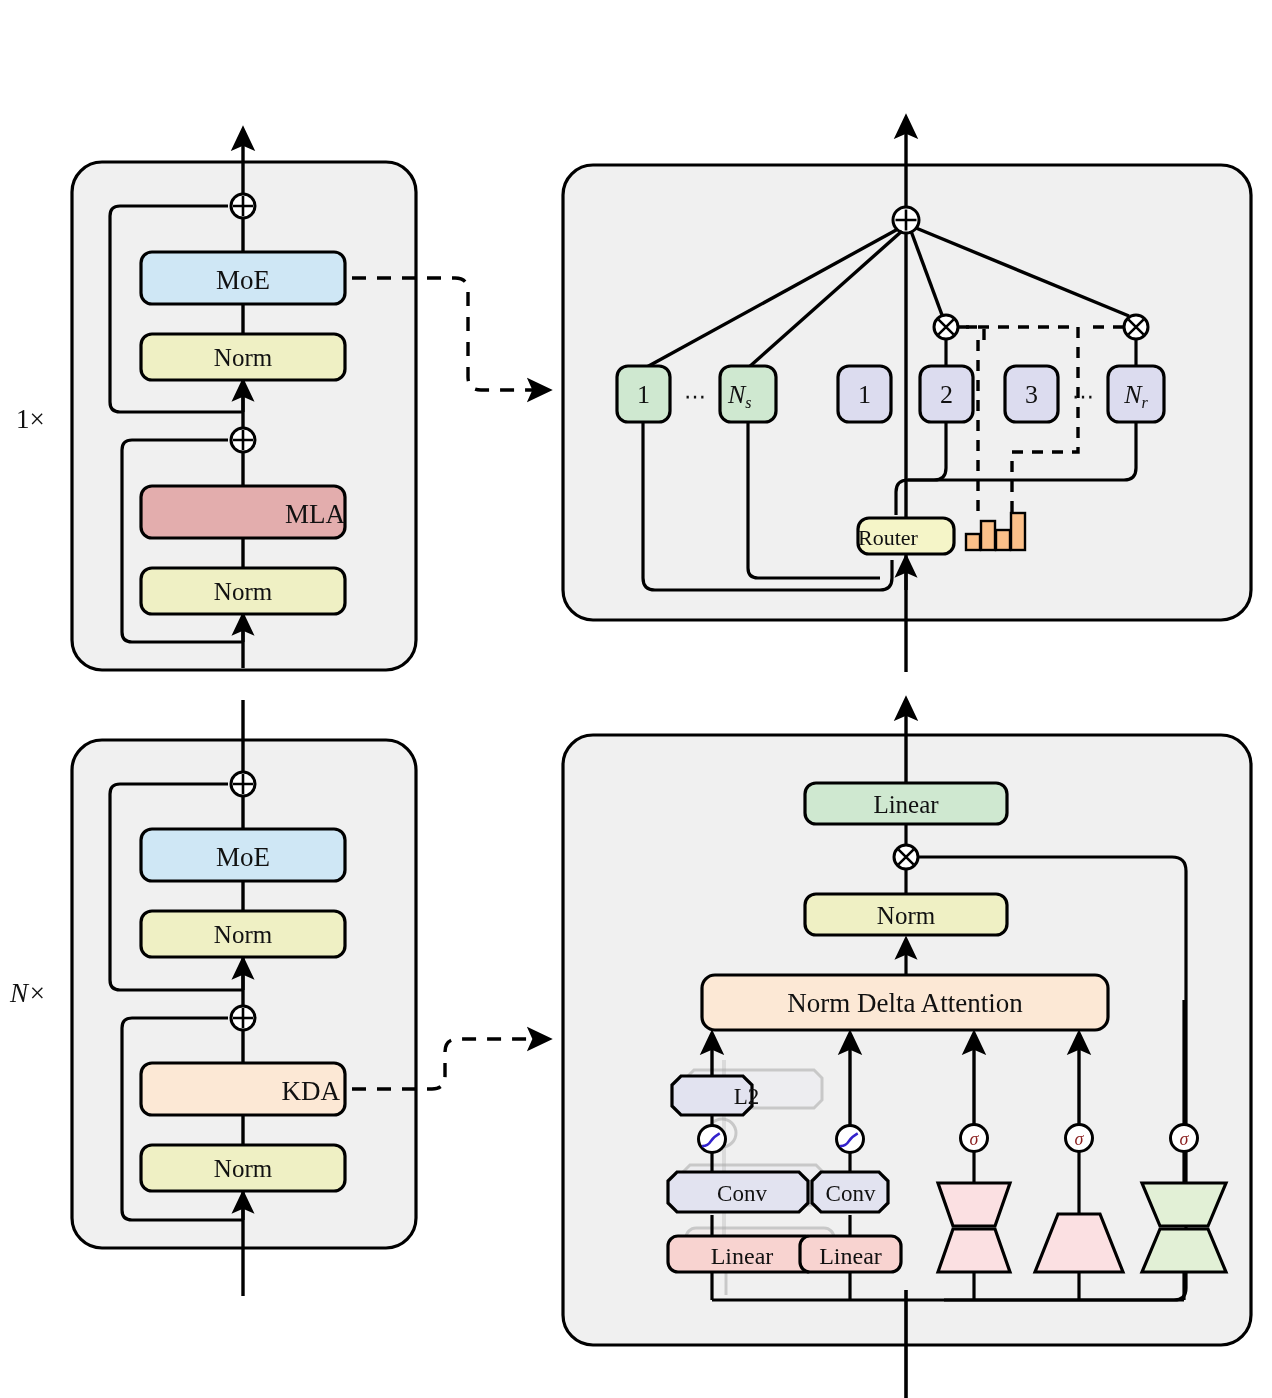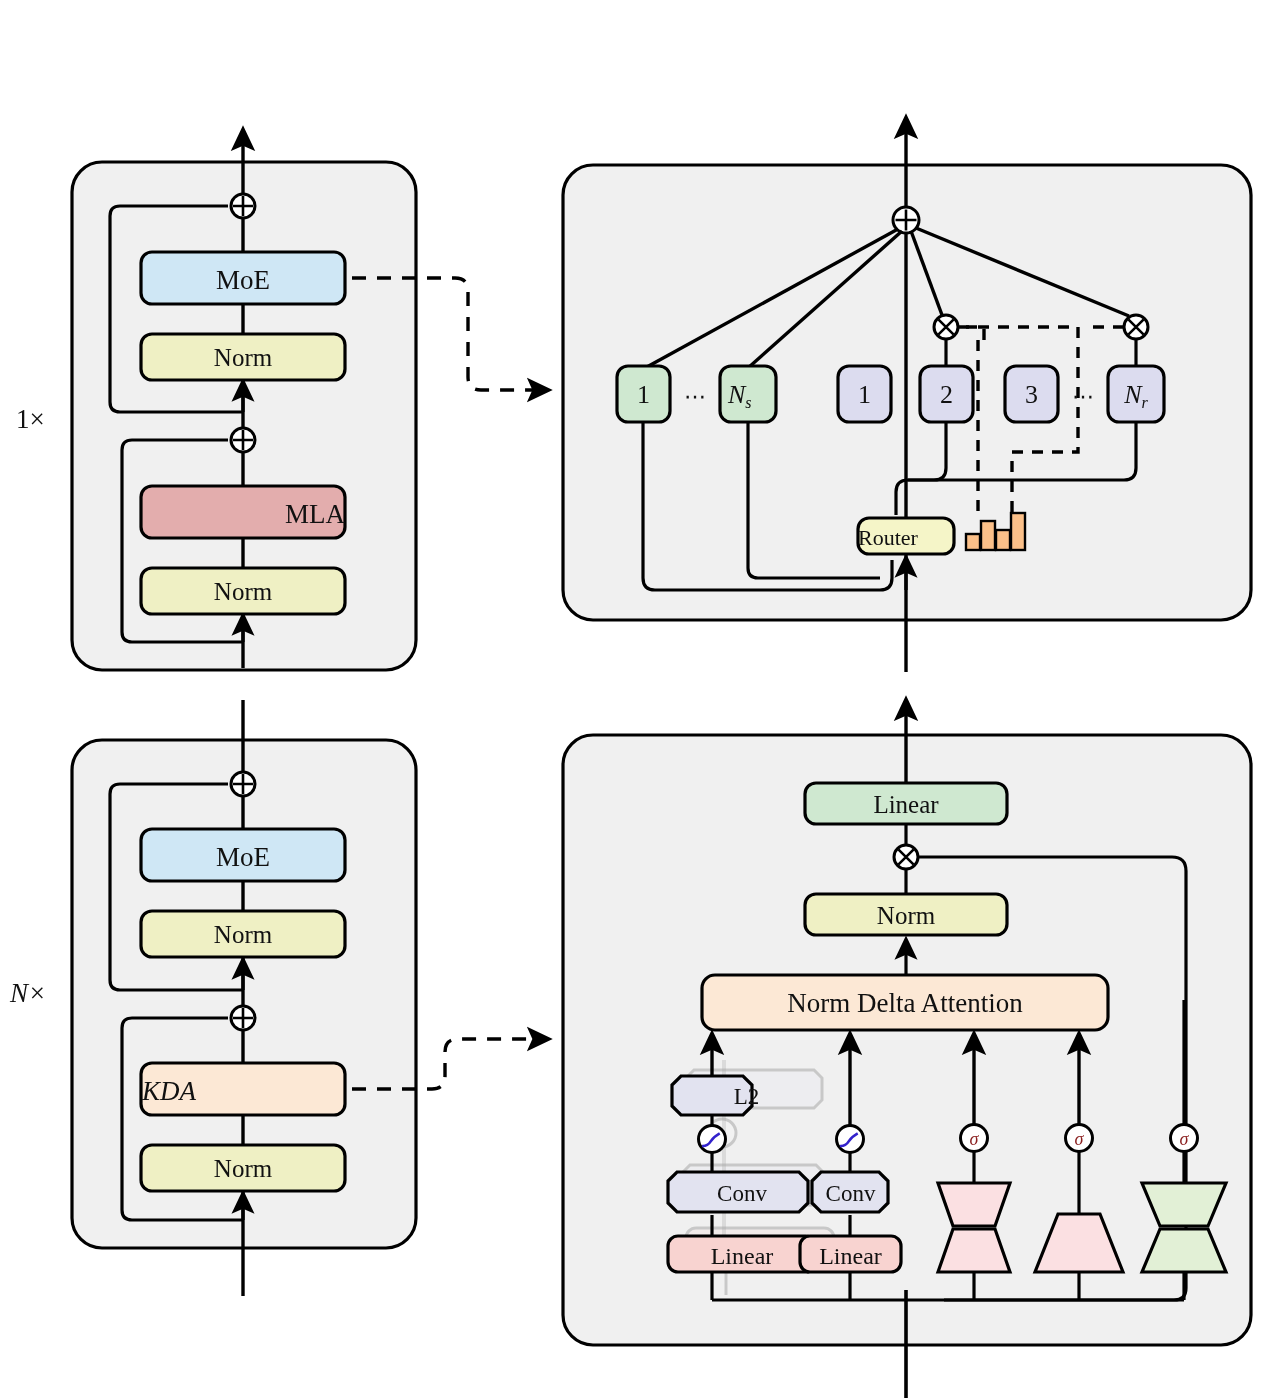--- a/index.html
+++ b/index.html
@@ -250,21 +250,21 @@
     <span>Norm</span></div>
   <div class="lbl" style="left:141px;top:499px;width:204px;text-align:right;font-size:27px;">
     <span>MLA</span></div>
   <div class="lbl" style="left:141px;top:578px;width:204px;text-align:center;font-size:25px;">
     <span>Norm</span></div>
 
   <div class="lbl" style="left:141px;top:842px;width:204px;text-align:center;font-size:27px;">
     <span>MoE</span></div>
   <div class="lbl" style="left:141px;top:921px;width:204px;text-align:center;font-size:25px;">
     <span>Norm</span></div>
-  <div class="lbl" style="left:142px;top:1076px;width:204px;text-align:left;font-size:27px;font-style:italic;">
+  <div class="lbl" style="left:136px;top:1076px;width:204px;text-align:right;font-size:27px;">
     <span>KDA</span></div>
   <div class="lbl" style="left:141px;top:1155px;width:204px;text-align:center;font-size:25px;">
     <span>Norm</span></div>
 
 
   <div class="lbl" style="left:617px;top:380px;width:53px;text-align:center;font-size:26px;">
     <span>1</span></div>
   <div class="lbl" style="left:672px;top:384px;width:48px;text-align:center;font-size:22px;letter-spacing:2px;">
     <span>⋯</span></div>
   <div class="lbl ital" style="left:720px;top:380px;width:56px;text-align:left;font-size:26px;margin-left:8px;">

